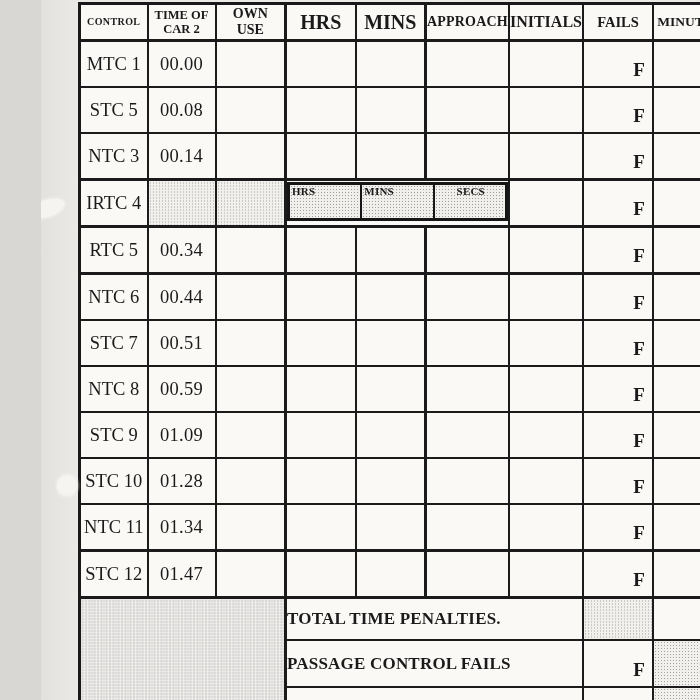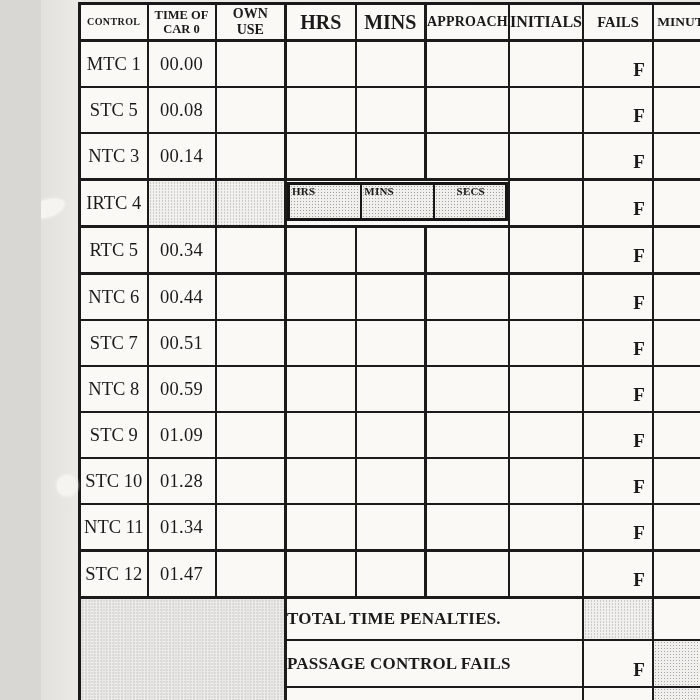--- a/index.html
+++ b/index.html
@@ -109,21 +109,21 @@
       <col style="width:65px">
         <col style="width:70px">
         <col style="width:72px">
     </colgroup>
 
     <tbody>
         <tr class="hdr">
       <td class="h-control">CONTROL</td>
       <td class="h-two">
         <div>TIME OF</div>
-        <div>CAR 0</div>
+        <div>CAR 2</div>
       </td>
       <td class="h-own">
         <div>OWN</div>
         <div>USE</div>
       </td>
       <td class="h-big bl3">HRS</td>
       <td class="h-big">MINS</td>
       <td class="h-approach bl3">APPROACH</td>
       <td class="h-initials">INITIALS</td>
       <td class="h-fails">FAILS</td>

